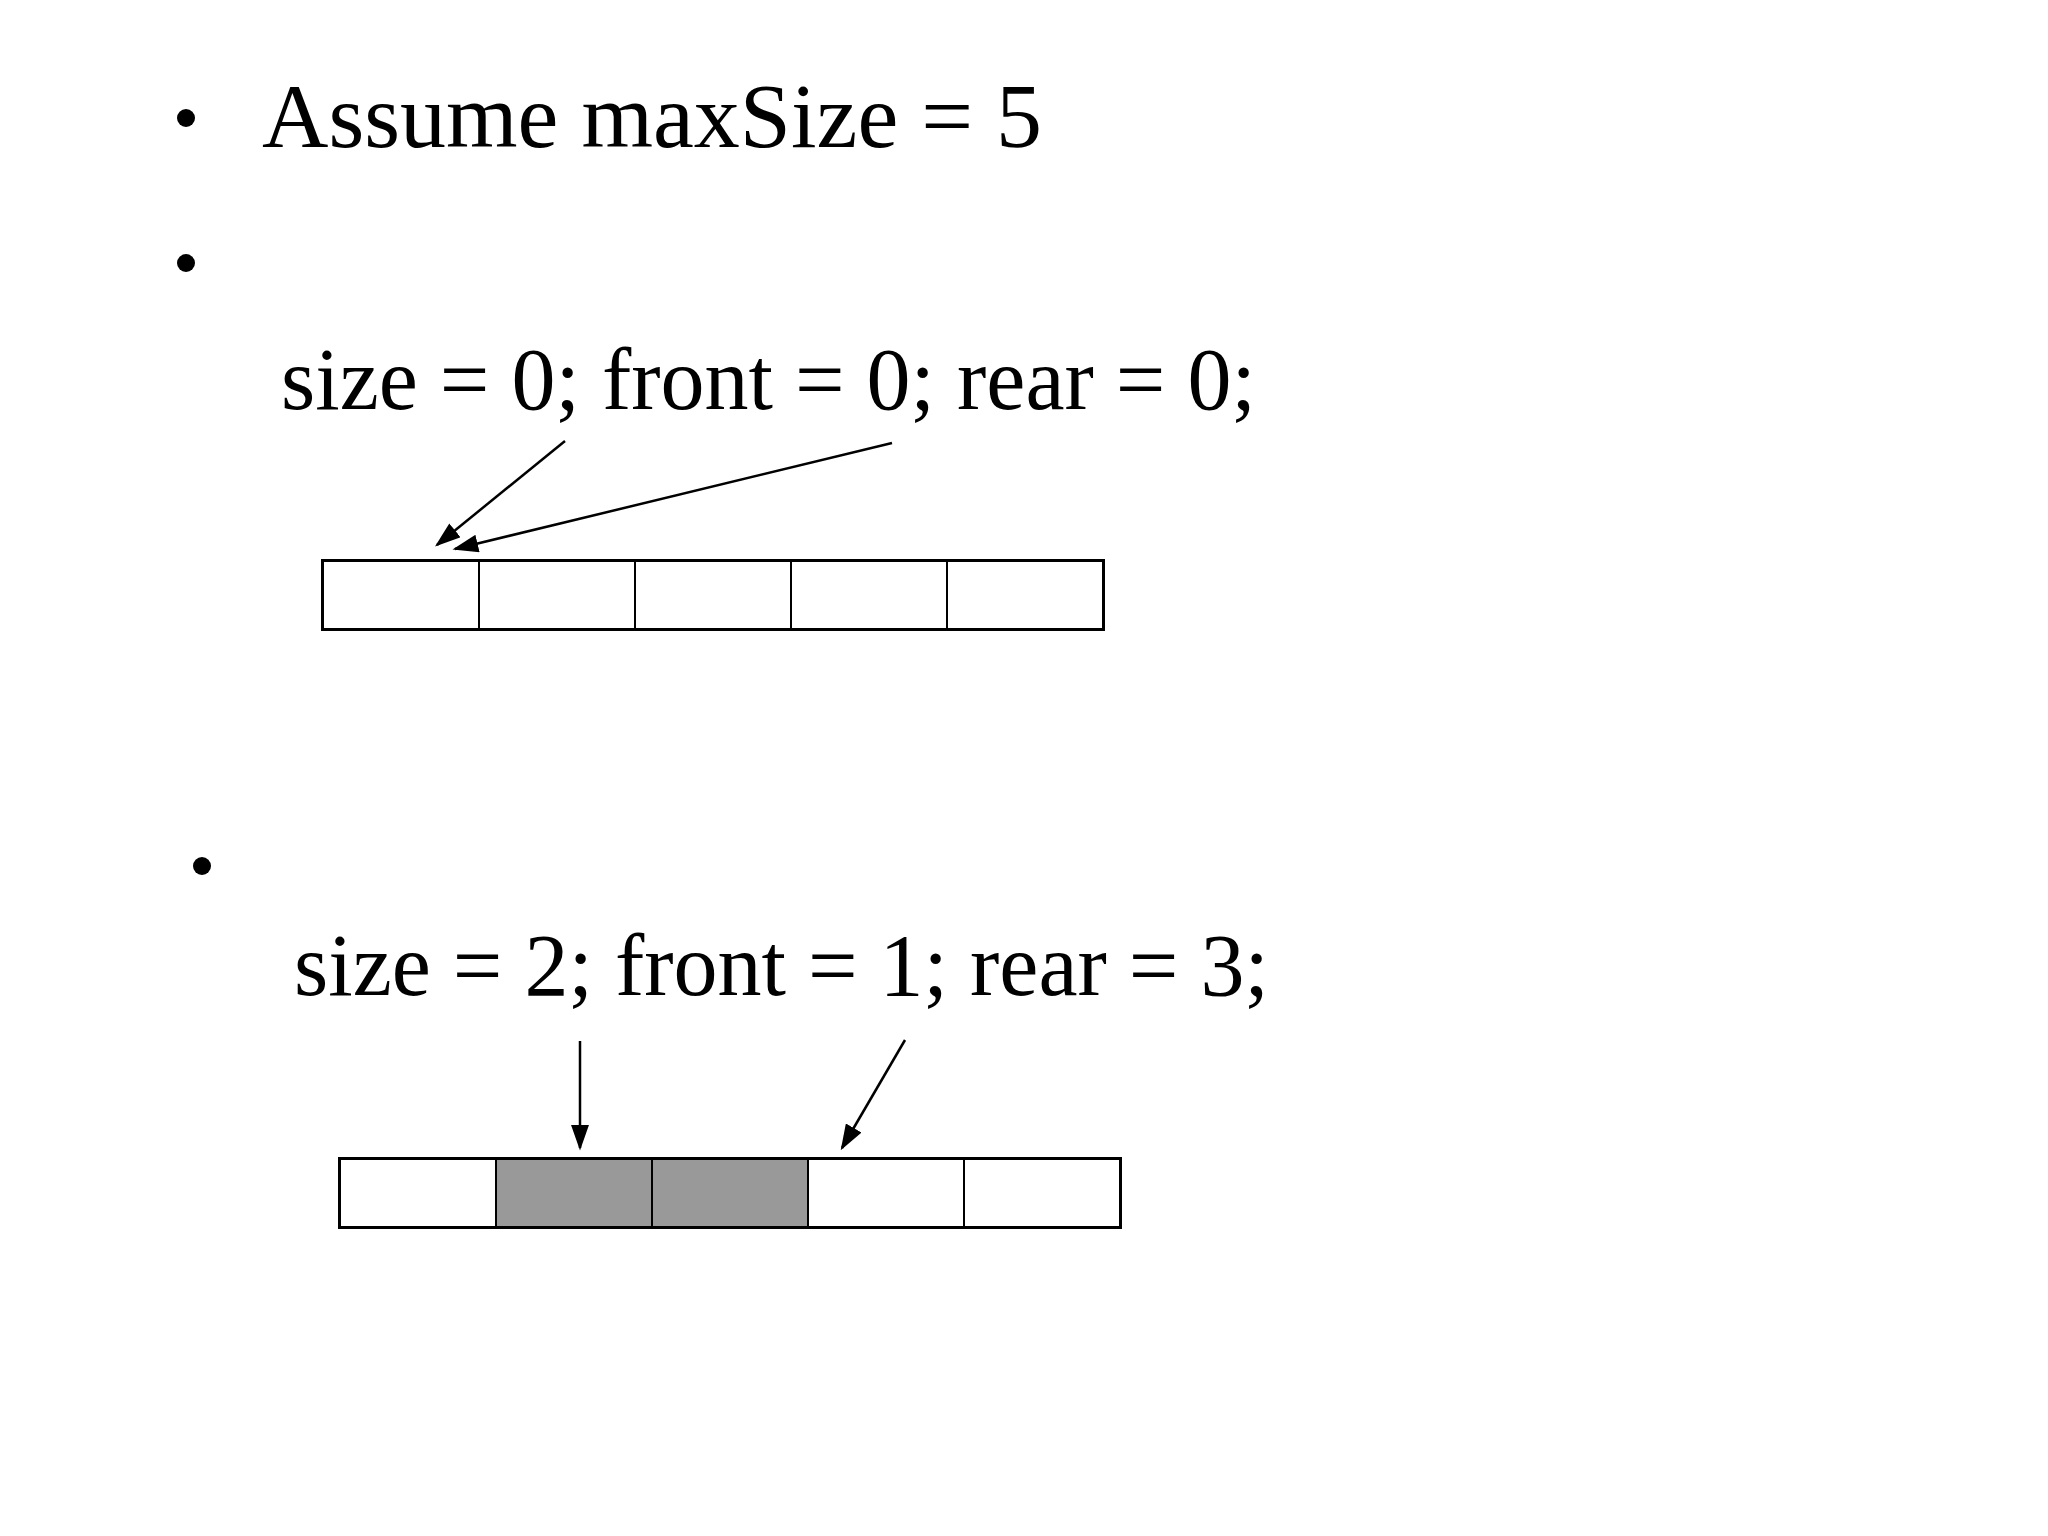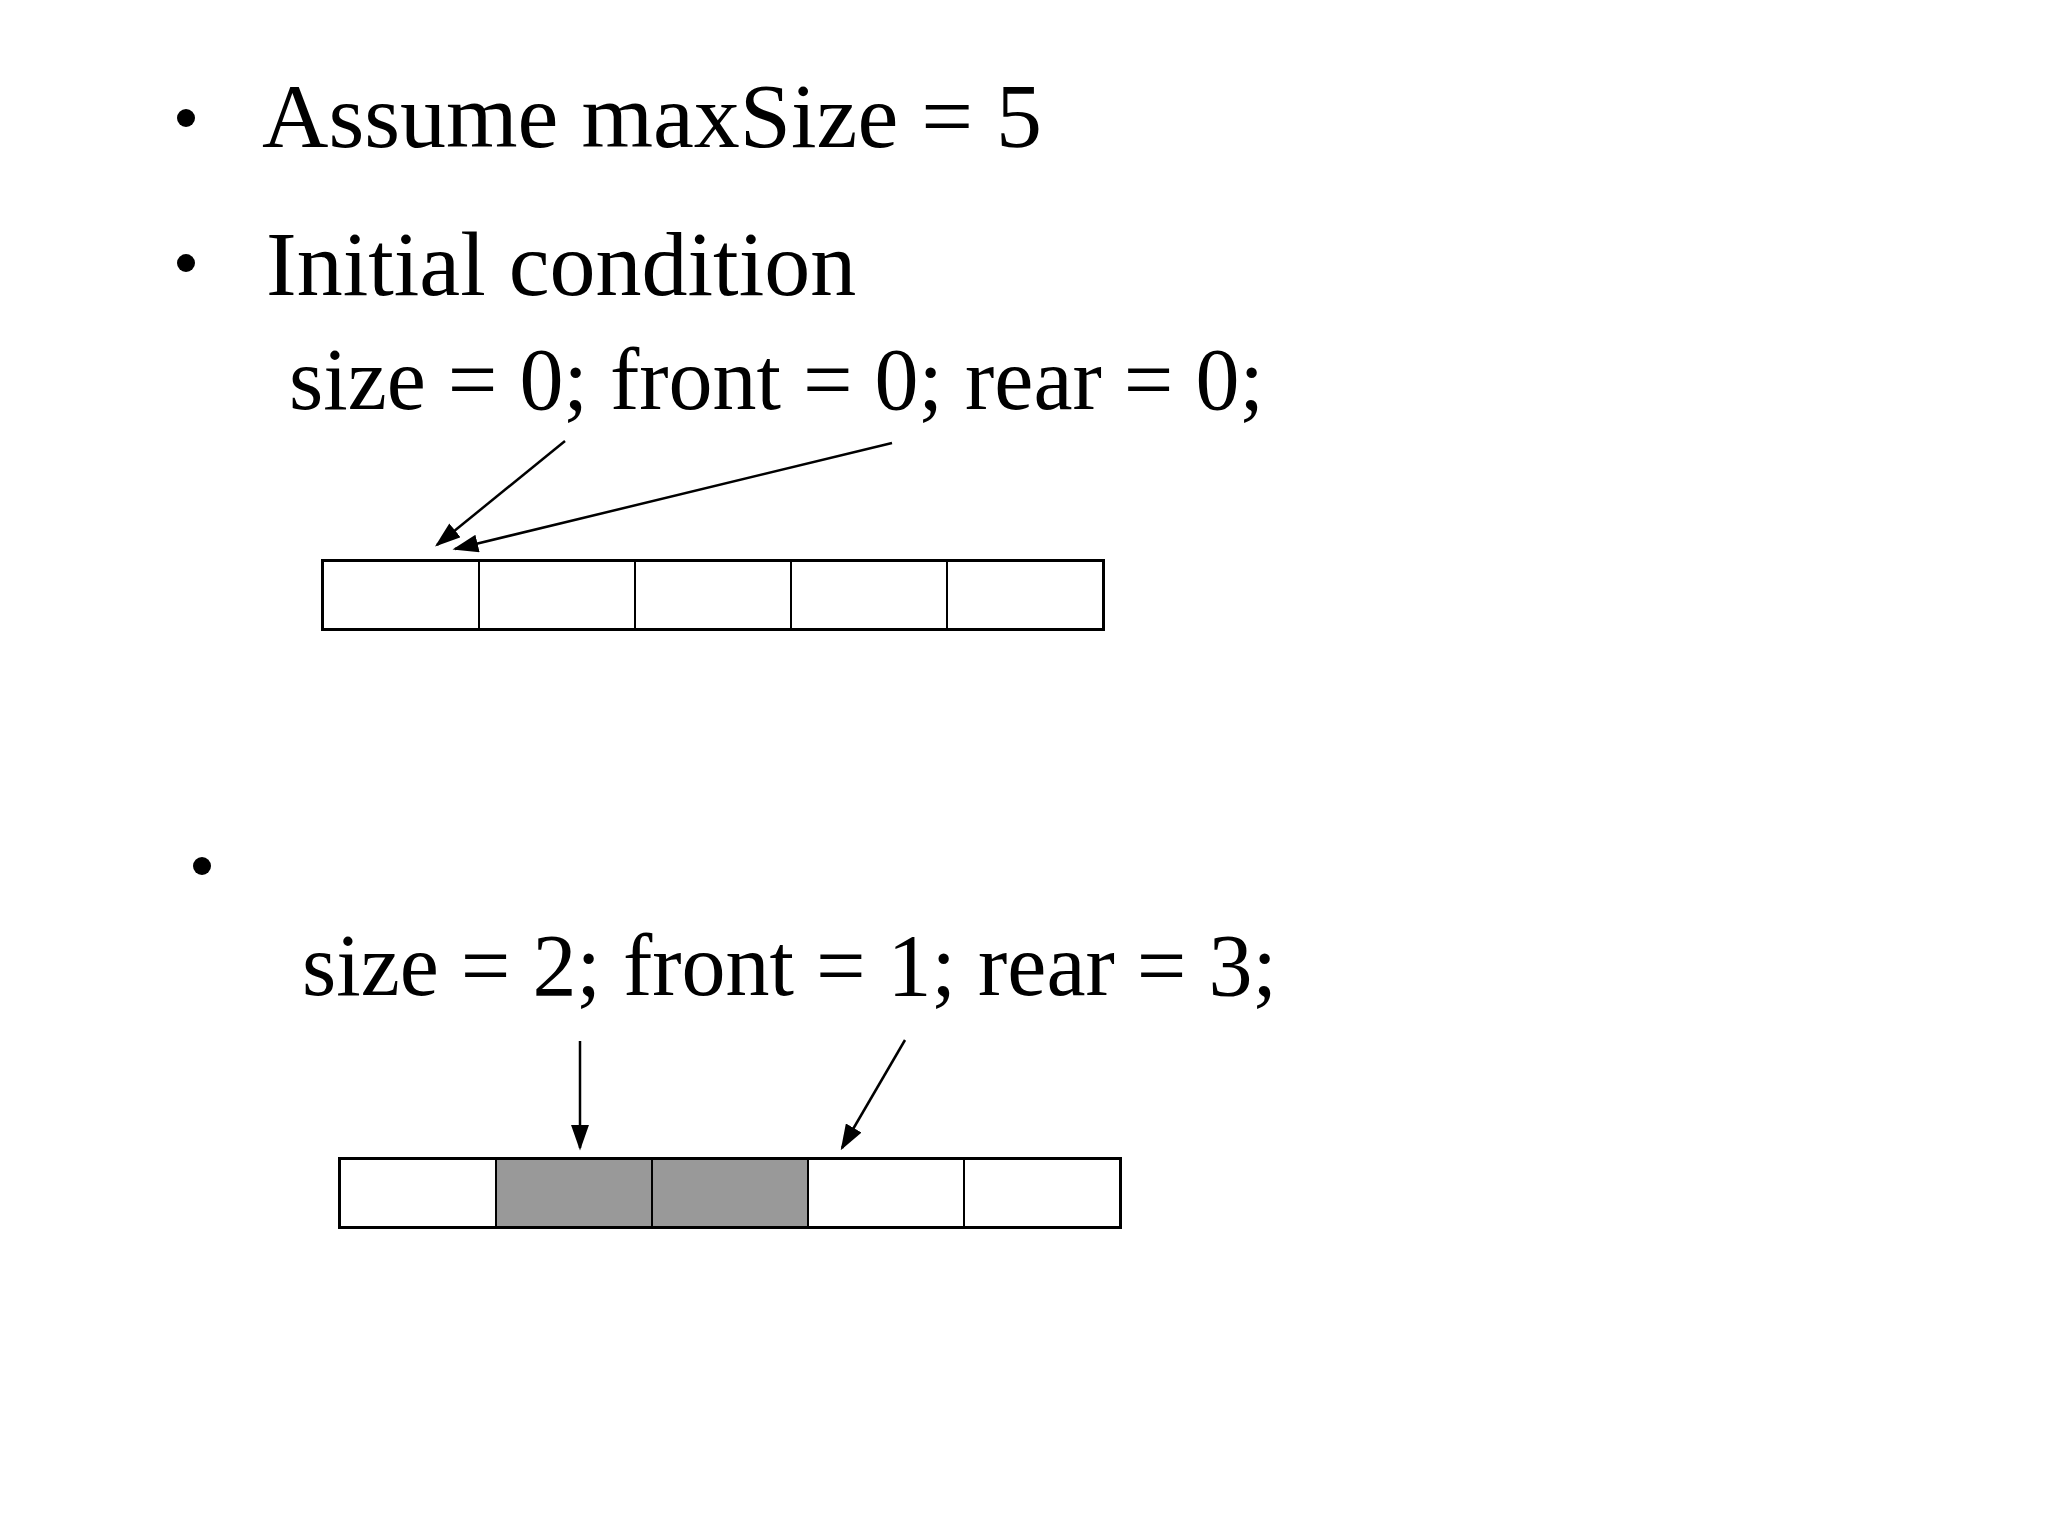--- a/index.html
+++ b/index.html
@@ -6,21 +6,21 @@
   .slide{
     position:relative;
     width:1864px;height:1536px;
     background:var(--bg,#ffffff);
     color:var(--text,#000000);
     font-family:"Liberation Serif","DejaVu Serif",serif;
     overflow:hidden;
   }
   .txt{position:absolute;line-height:1;white-space:nowrap;}
   .lvl1{font-size:92px;}
-  .lvl2{font-size:88px;margin-left:8px;}
+  .lvl2{font-size:88px;}
   .dot{
     position:absolute;width:18px;height:18px;border-radius:50%;
     background:var(--text,#000000);
   }
   .overlay{position:absolute;left:0;top:0;width:2048px;height:1536px;pointer-events:none;}
   .overlay line{stroke:var(--line,#000000);stroke-width:2.5;fill:none;}
   .arrowhead{fill:var(--line,#000000);}
   .array{
     position:absolute;display:flex;
     border:3px solid var(--cell-border,#000000);
@@ -60,21 +60,20 @@
     <line x1="565" y1="441" x2="437" y2="545" marker-end="url(#ah)"></line>
     <line x1="892" y1="443" x2="455" y2="549" marker-end="url(#ah)"></line>
     <line x1="580" y1="1041" x2="580" y2="1148" marker-end="url(#ah)"></line>
     <line x1="905" y1="1040" x2="842" y2="1148" marker-end="url(#ah)"></line>
   </svg>
 
   <span class="dot" id="dot-1"></span>
   <div class="txt lvl1" id="b1">Assume maxSize = 5</div>
 
   <span class="dot" id="dot-2"></span>
-  <div class="txt lvl1" id="b2">Initial condition</div>
 
   <div class="txt lvl2" id="sub1">size = 0; front = 0; rear = 0;</div>
 
   <div class="array" id="array-initial">
     <div class="cell"></div>
     <div class="cell"></div>
     <div class="cell"></div>
     <div class="cell"></div>
     <div class="cell"></div>
   </div>

